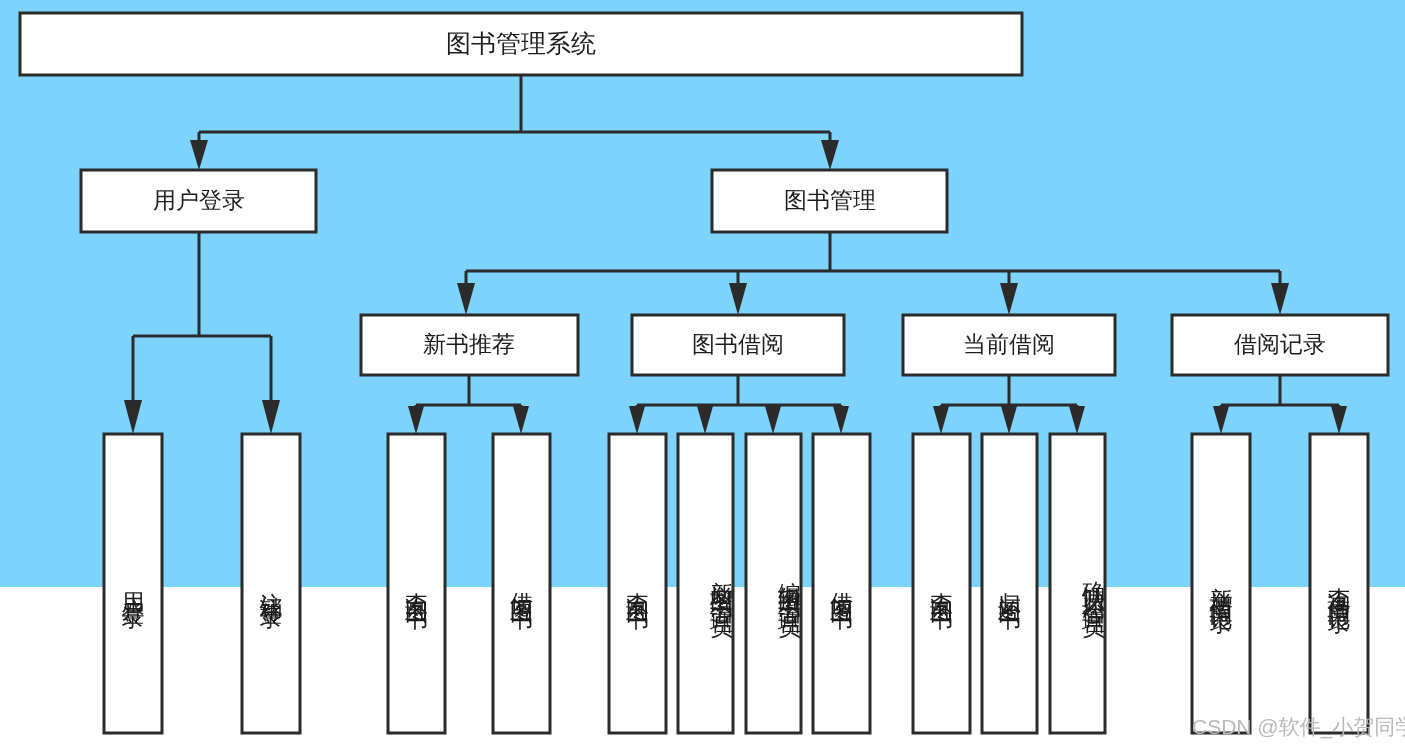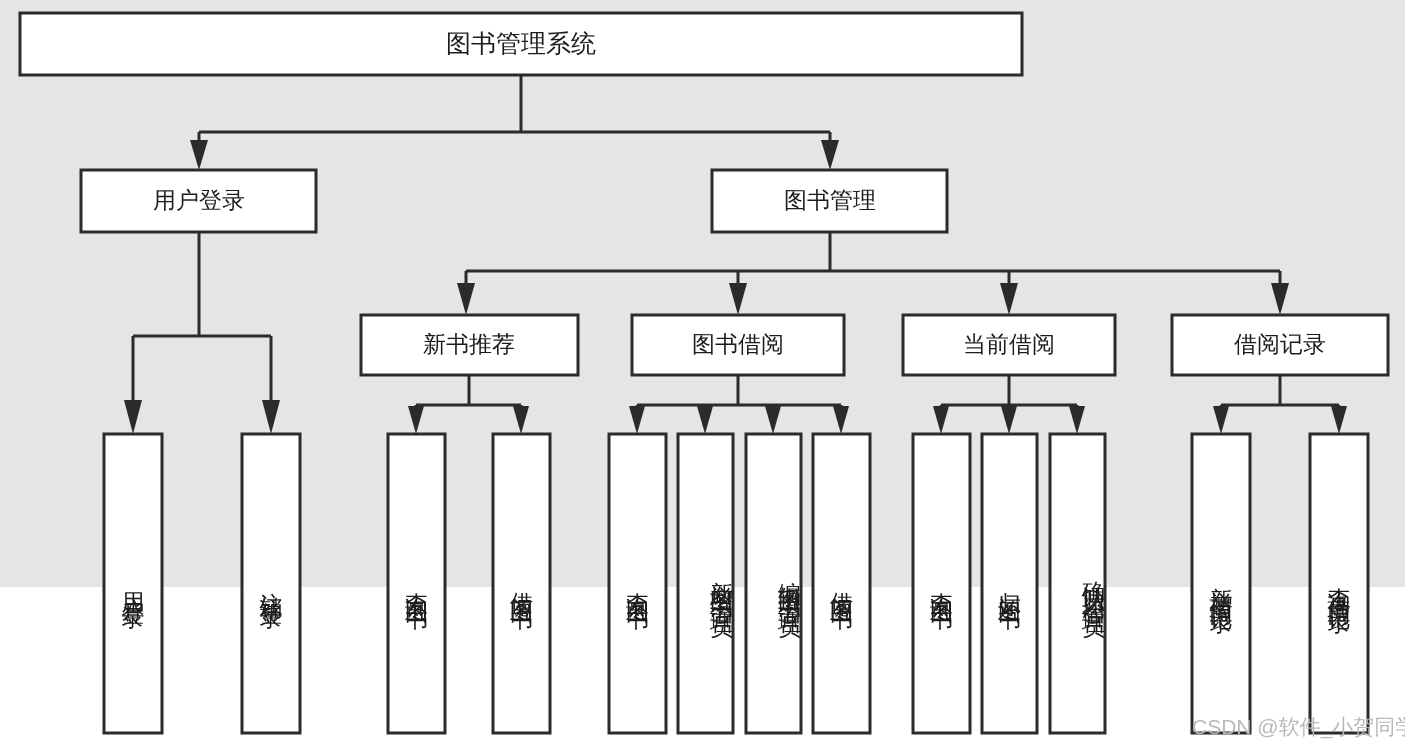--- a/index.html
+++ b/index.html
@@ -11,21 +11,21 @@
   body {
     width: 1405px;
     height: 747px;
     font-family: "Liberation Sans", "DejaVu Sans", sans-serif;
     overflow: hidden;
   }
   #diagram-root {
     position: relative;
     width: 1405px;
     height: 587px;
-    background: #e5e5e5;
+    background: #7dd3fc;
   }
   svg#flow-svg {
     position: absolute;
     left: 0;
     top: 0;
     width: 1405px;
     height: 747px;
     display: block;
   }
   .node-box {

